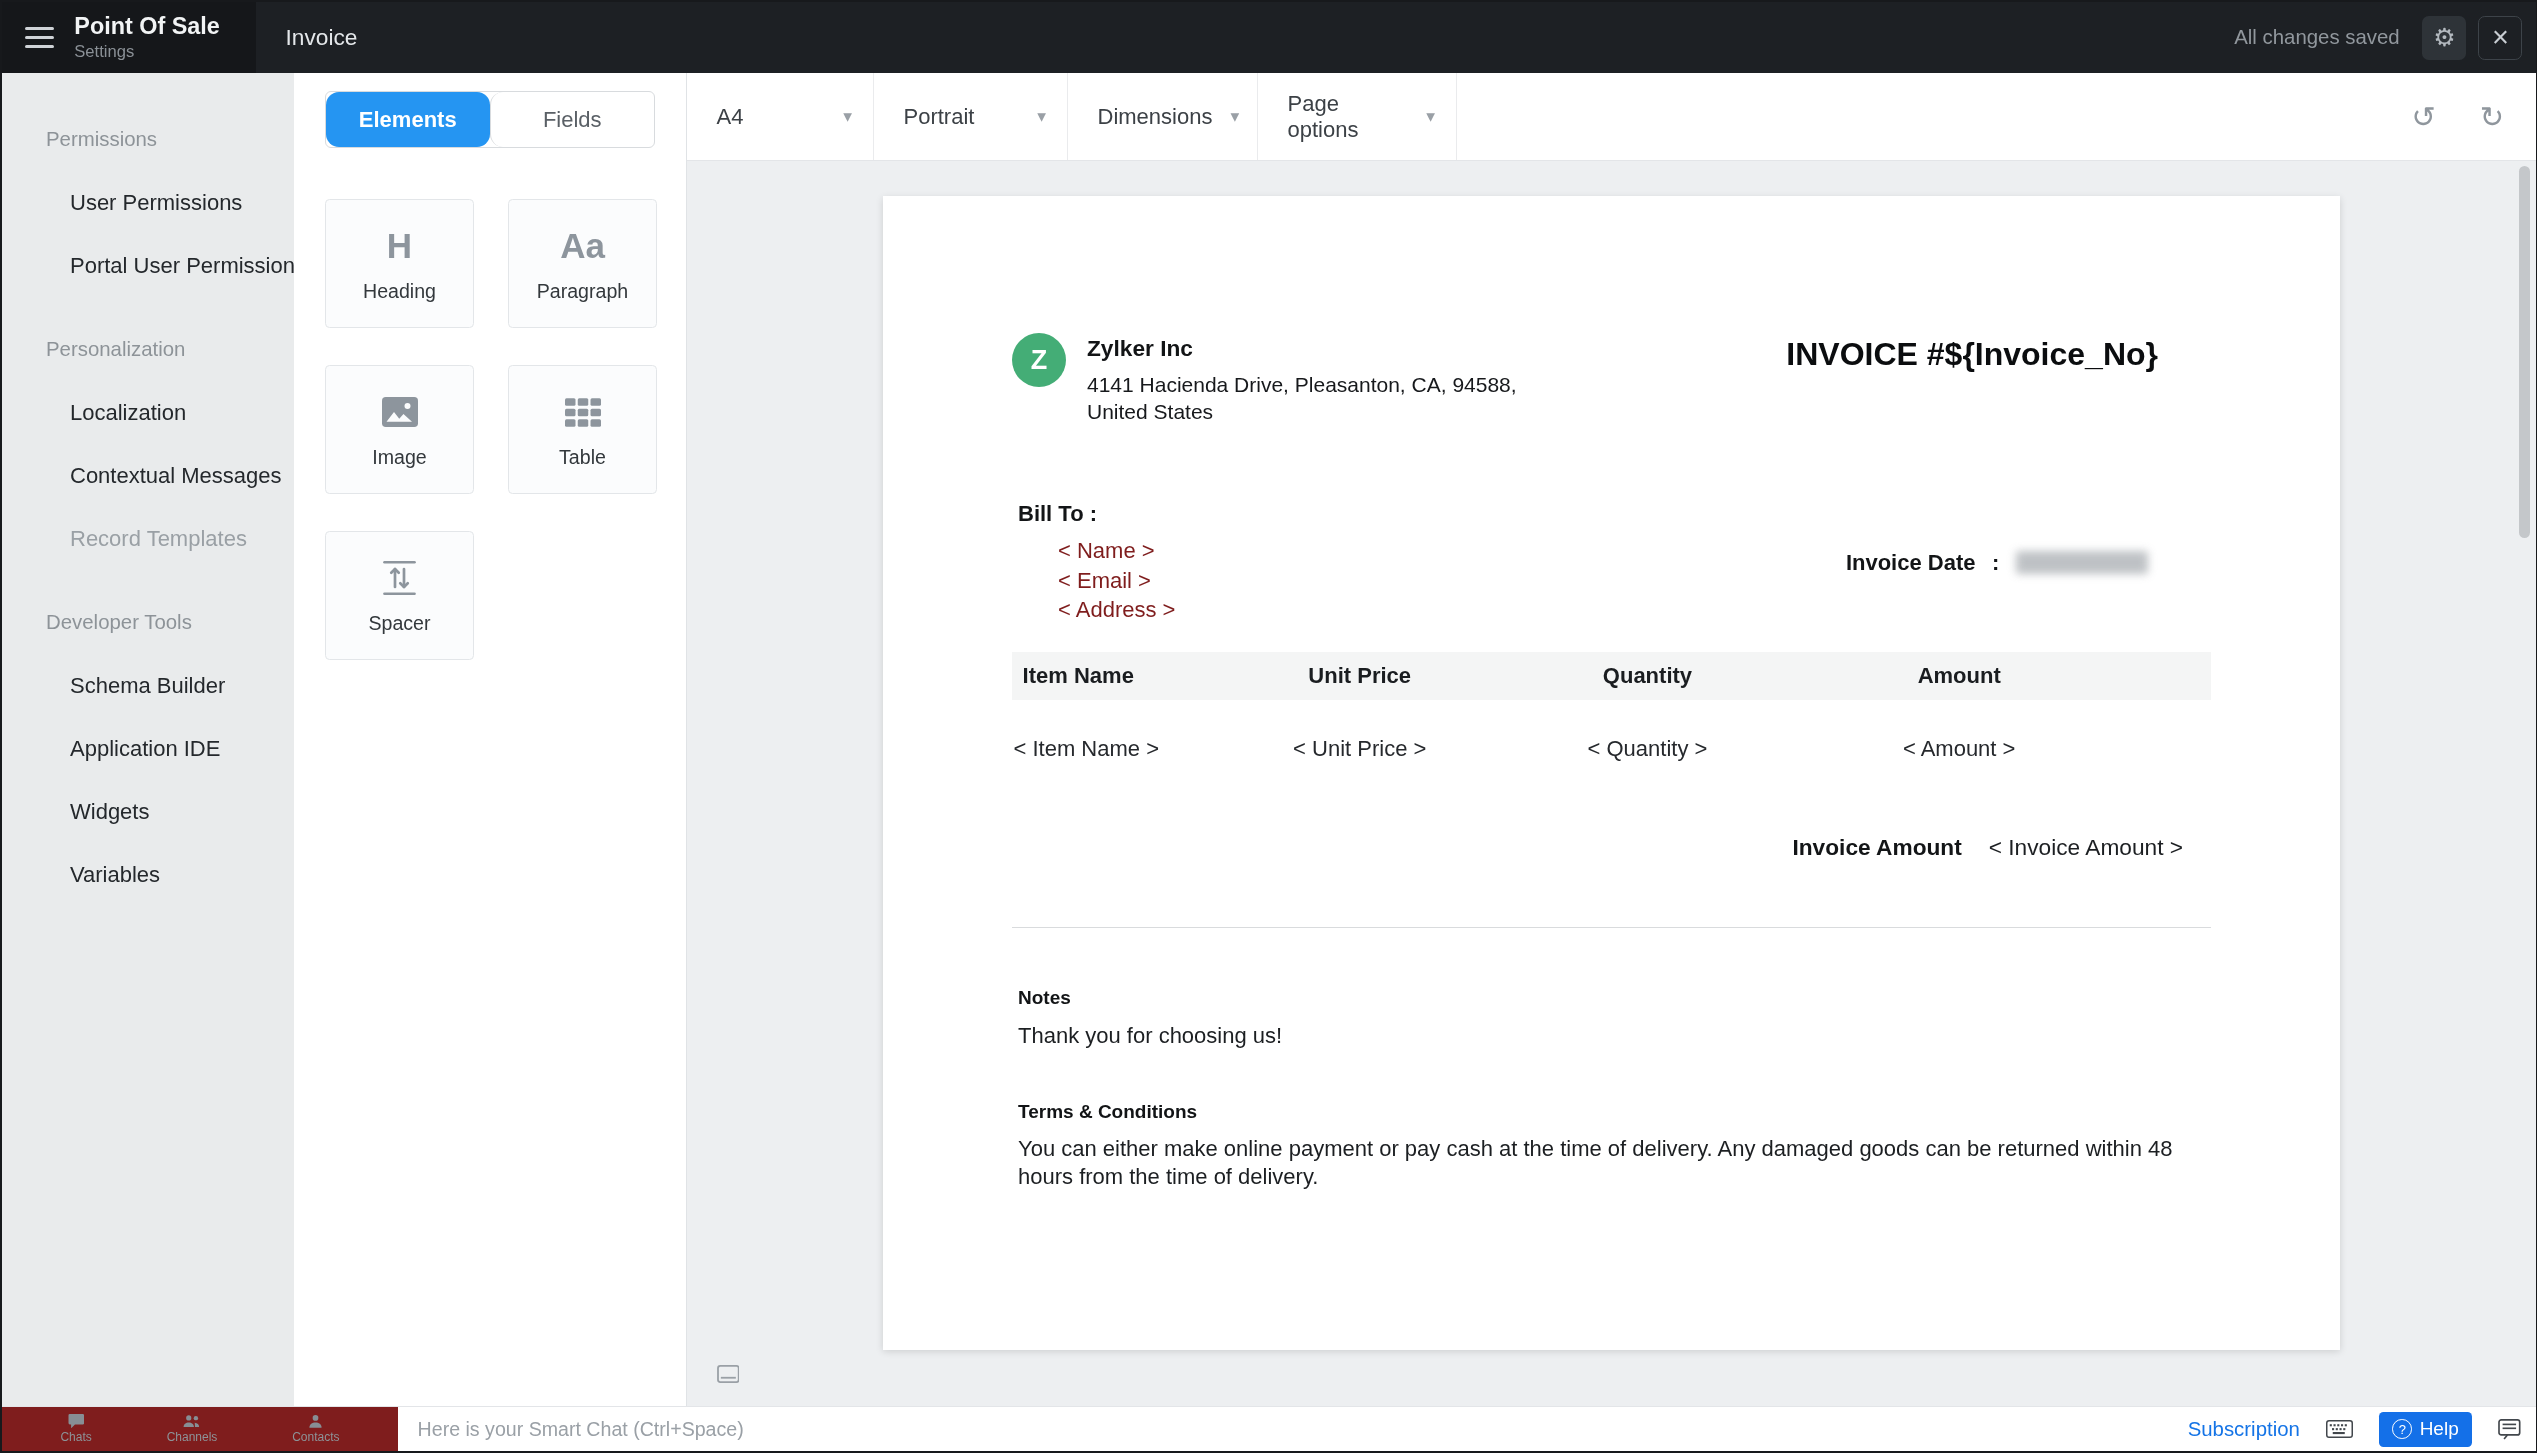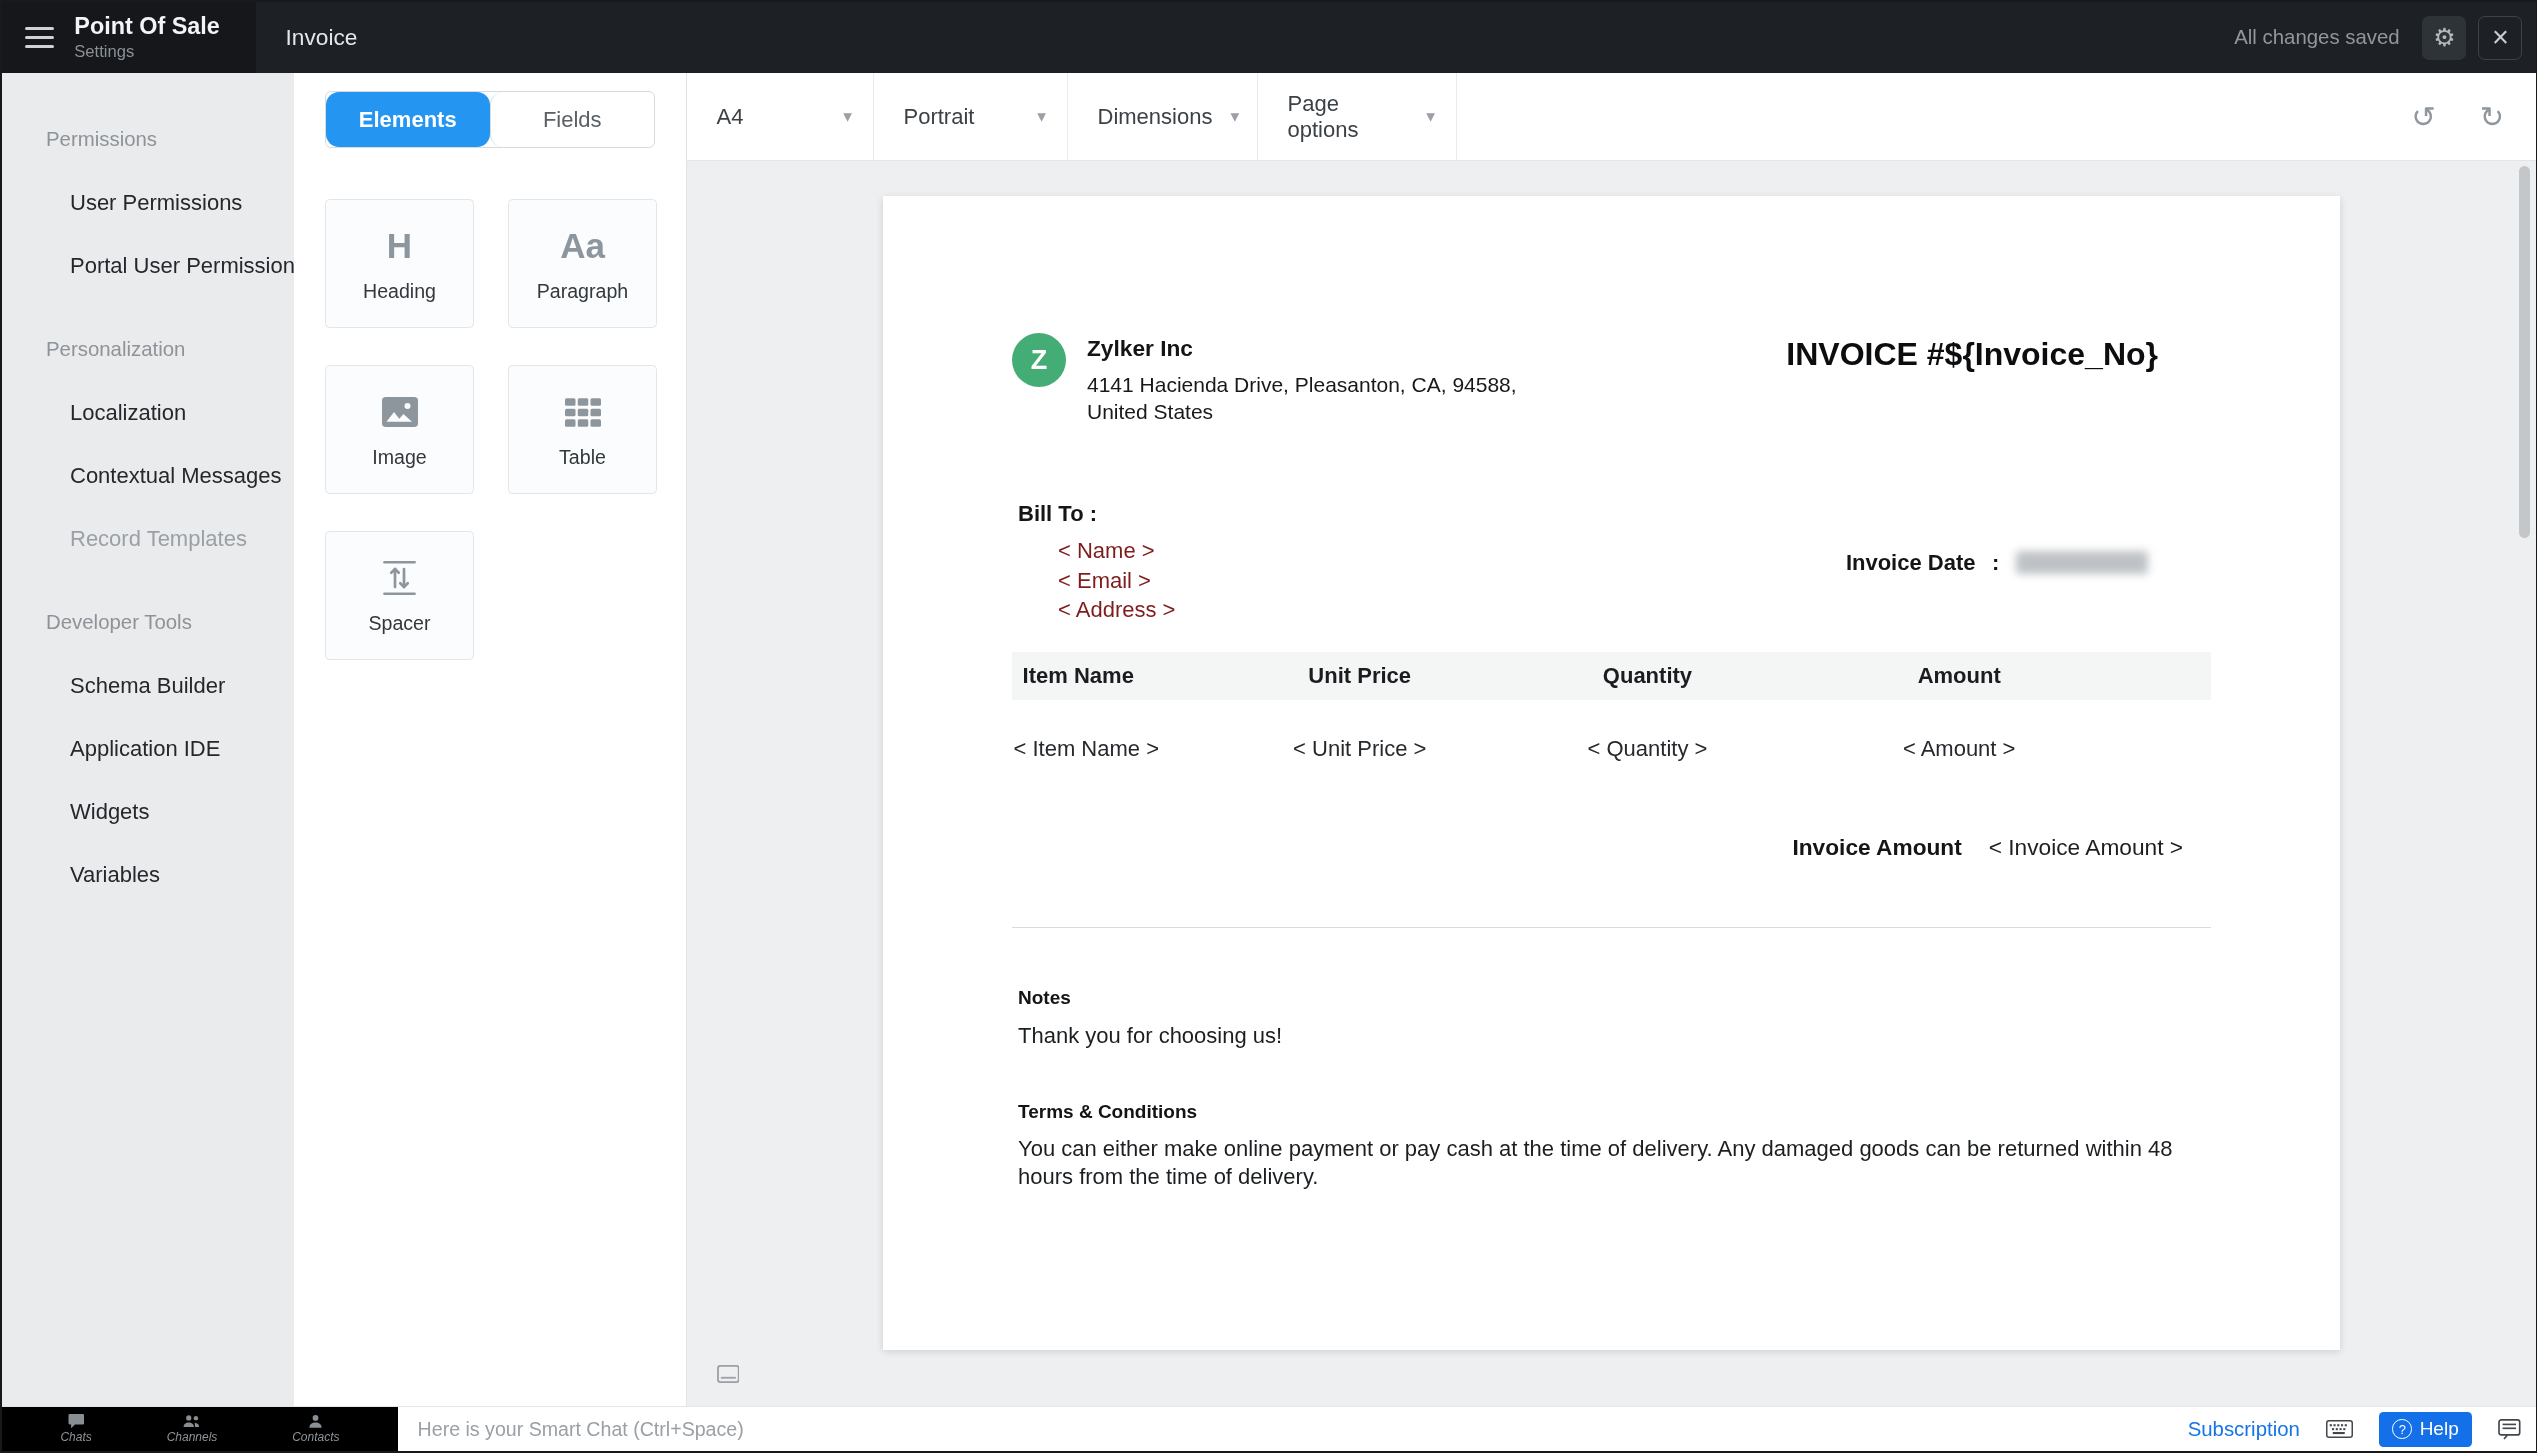--- a/index.html
+++ b/index.html
@@ -90,21 +90,21 @@
   .section-h { font-size:19px; font-weight:700; color:#121416; }
   .section-p { font-size:22px; color:#1c1f22; margin-top:13.6px; line-height:28px; }
   .terms-block { margin-top:51px; padding-left:6px; cursor:pointer; }
   .terms-block .section-p { max-width:1155px; margin-top:12px; }
 
   .scrollbar-thumb { position:absolute; top:4.5px; right:6px; width:11.3px; height:372px; border-radius:6px; background:#c4c7ca; cursor:pointer; }
   .footer-toggle { position:absolute; left:29.5px; bottom:19.6px; cursor:pointer; background:none; border:none; }
 
   
   .bottombar { height:45px; flex:none; display:flex; align-items:stretch; background:#fff; border-top:0.8px solid #e3e5e8; }
-  .dock { width:396px; flex:none; background:#000000; display:flex; align-items:center; justify-content:space-around; padding:0 21px;font-style:italic; }
+  .dock { width:396px; flex:none; background:#7f1d1d; display:flex; align-items:center; justify-content:space-around; padding:0 21px; }
   .dock-item { display:flex; flex-direction:column; align-items:center; gap:1.5px; cursor:pointer; }
   .dock-label { font-size:12px; color:#8d9398; }
   .chat-input { flex:1; border:none; outline:none; font-size:19.6px; color:#3c4146; padding-left:19.6px; font-family:"Liberation Sans","DejaVu Sans",sans-serif; }
   .chat-input::placeholder { color:#9aa0a6; }
   .bottom-right { display:flex; align-items:center; gap:26px; padding-right:15px; }
   .subscription { font-size:20.4px; color:#1574e6; cursor:pointer; }
   .help-btn { height:35px; background:#1470e8; color:#fff; border:none; border-radius:4.5px; display:flex; align-items:center; gap:7.6px; padding:0 13.6px; font-size:19px; cursor:pointer; font-family:"Liberation Sans","DejaVu Sans",sans-serif; }
   .help-q { width:19.6px; height:19.6px; border:1.5px solid #fff; border-radius:50%; display:flex; align-items:center; justify-content:center; font-size:13px; }
   .plain-icon-btn { background:none; border:none; cursor:pointer; display:flex; align-items:center; }
 </style>

